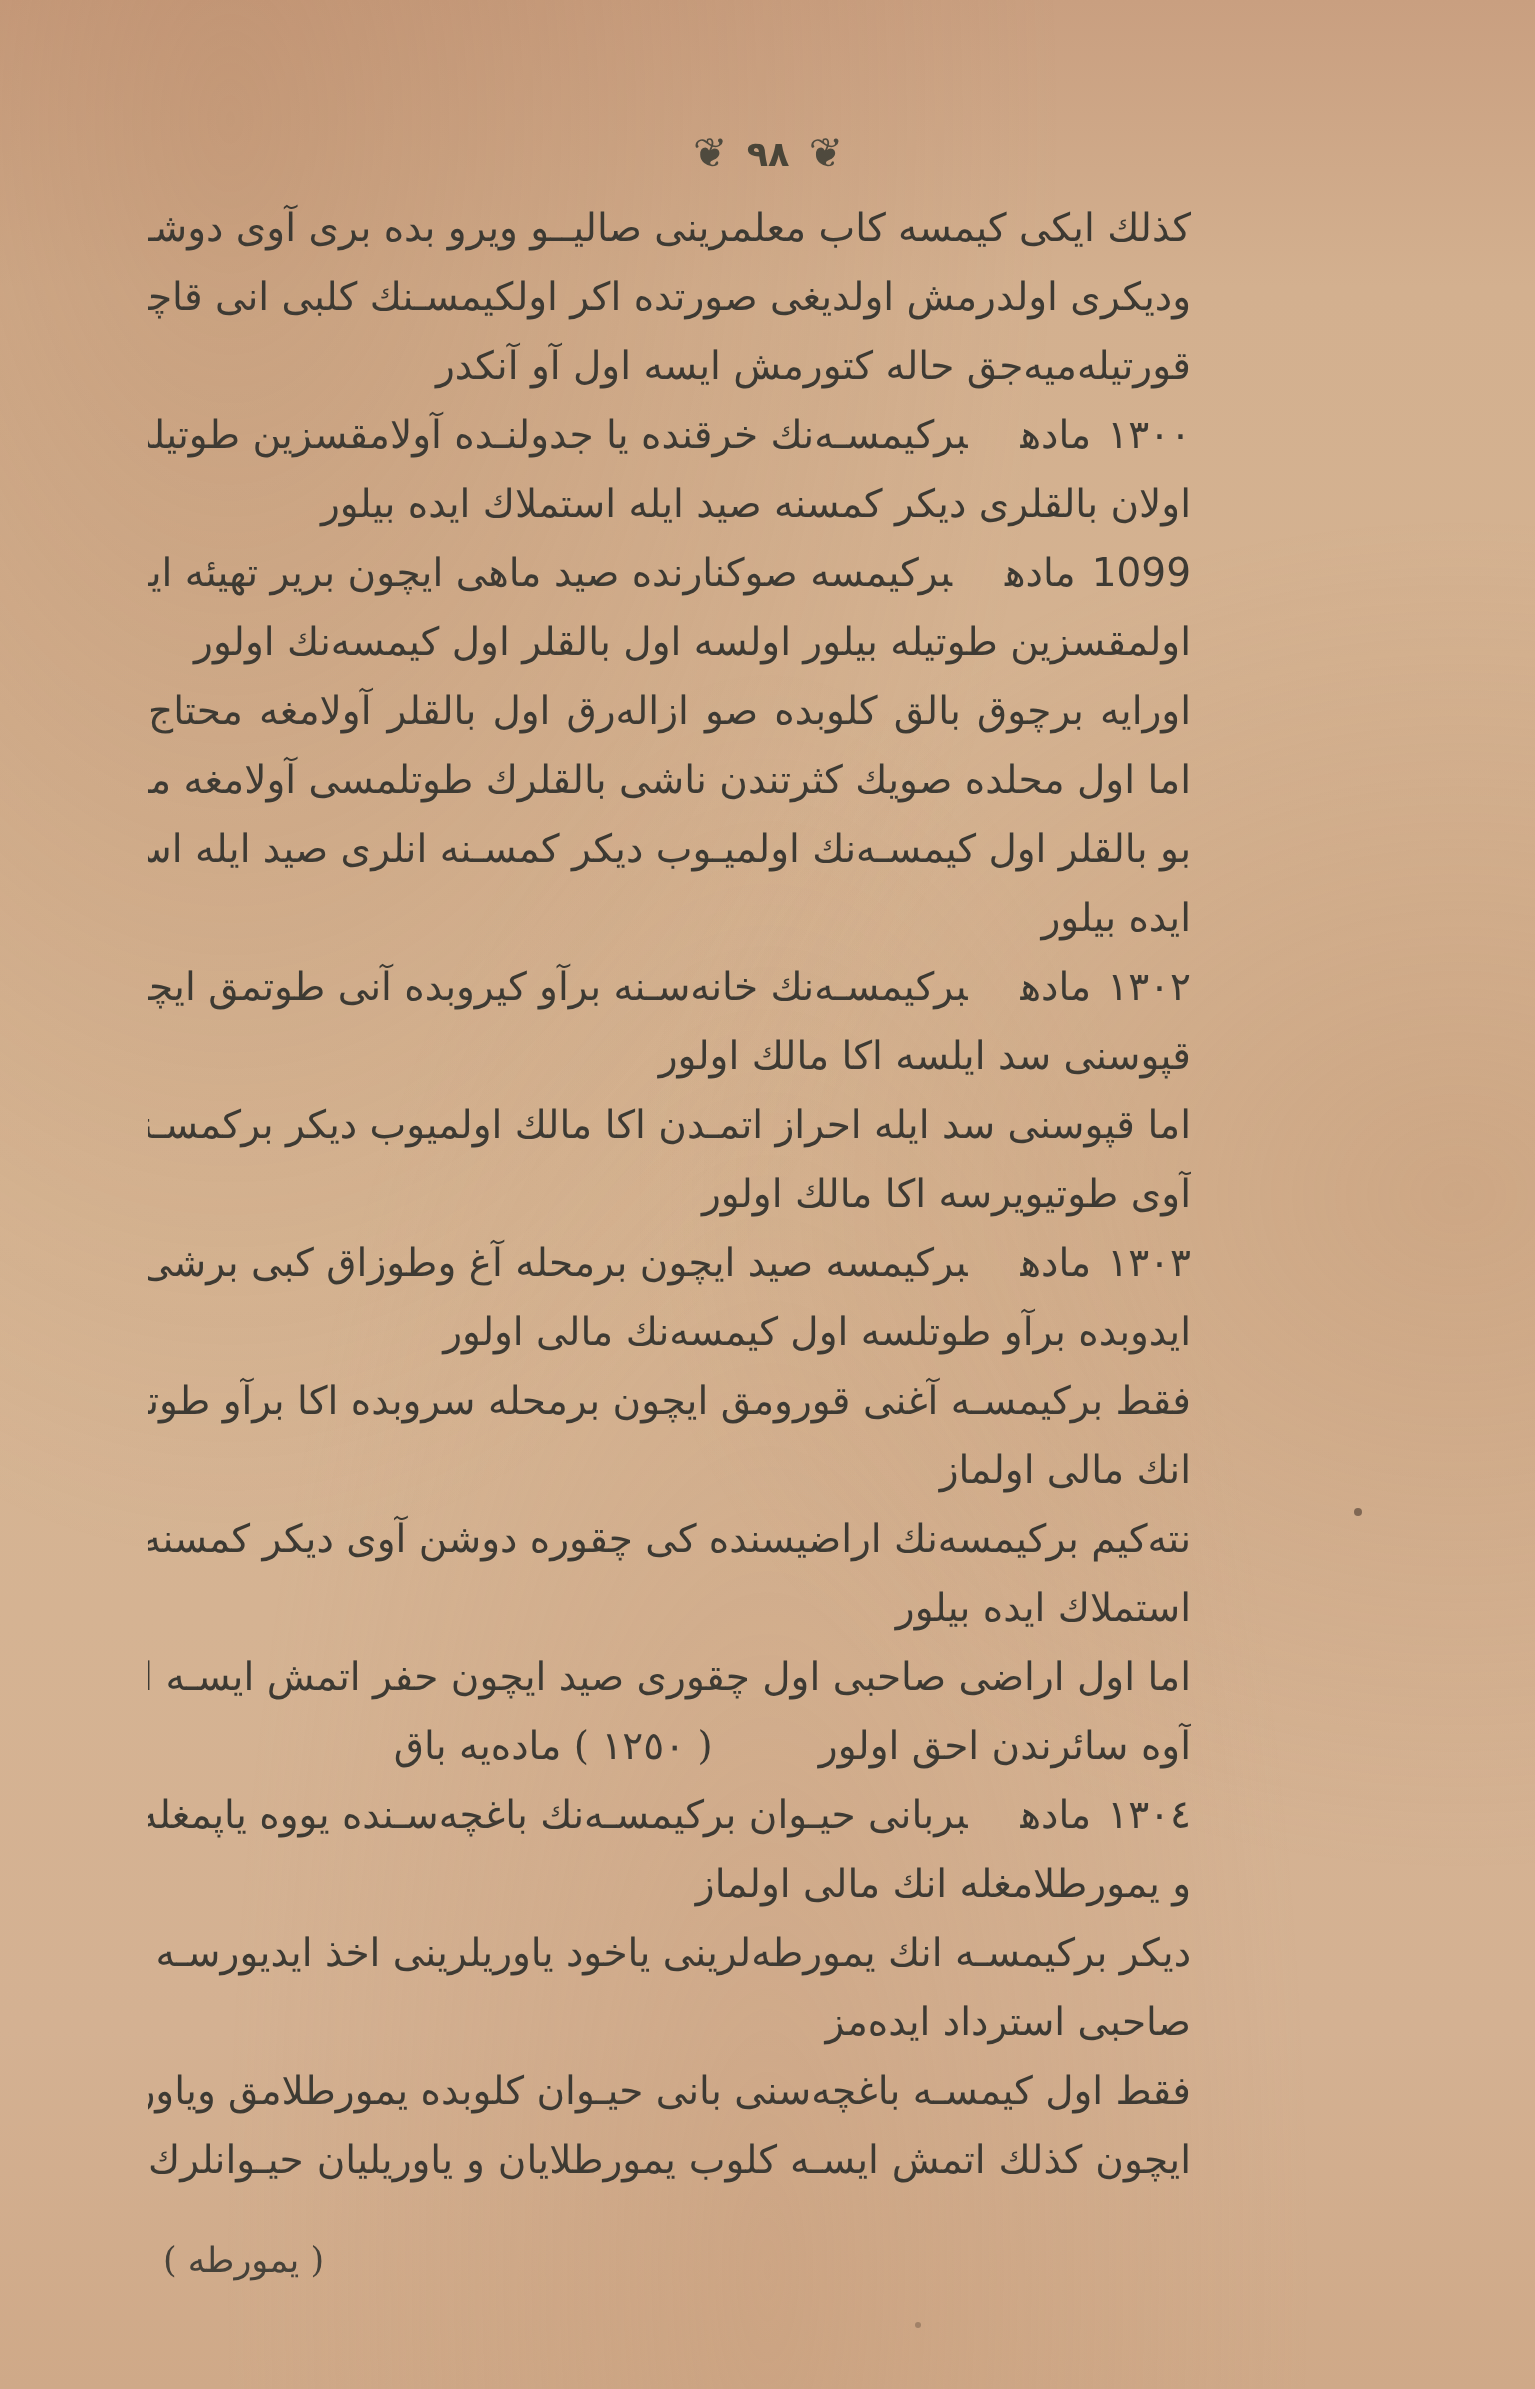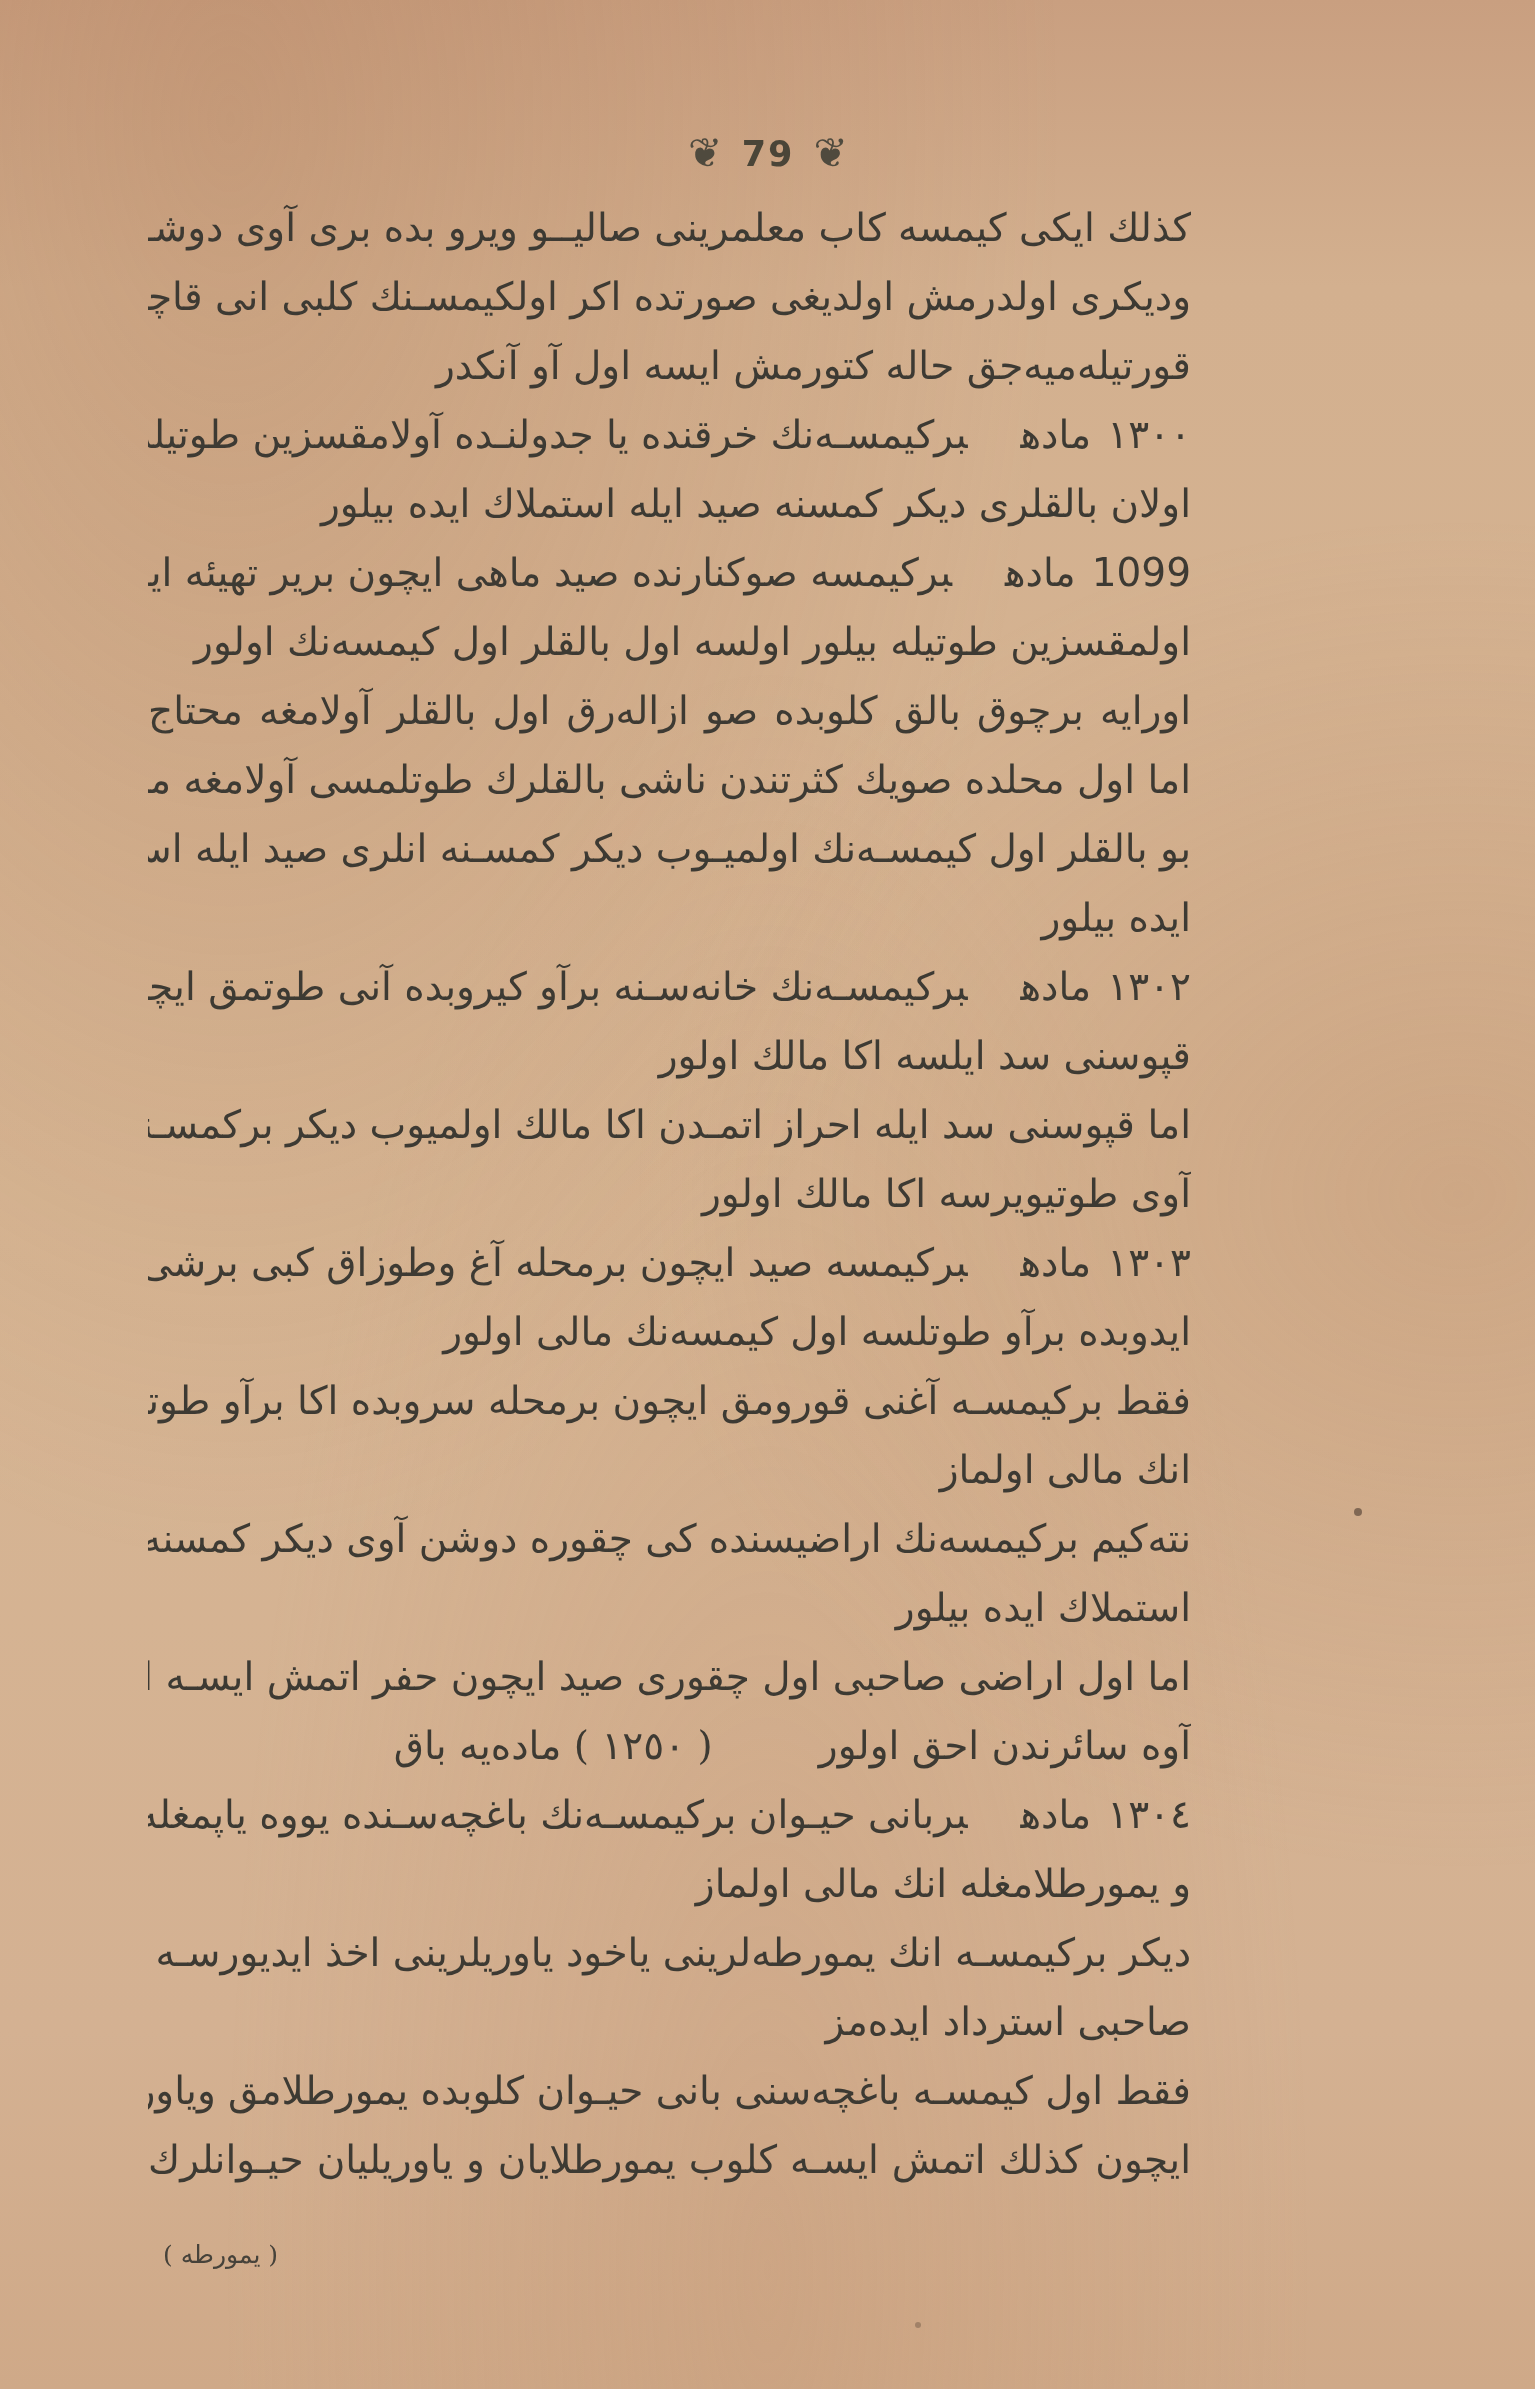--- a/index.html
+++ b/index.html
@@ -75,40 +75,40 @@
       margin-left: 53px;
       margin-top: 12px;
     }
     .line .ref {
       margin-right: 106px;
     }
     .footer-catchword {
       position: absolute;
       left: 163px;
       top: 2240px;
-      font-size: 25px;
+      font-size: 35px;
       direction: rtl;
       color: #46423a;
     }
     .stain {
       position: absolute;
       width: 8px; height: 8px;
       border-radius: 50%;
       background: #5e4a3c;
       opacity: 0.7;
     }
   </style>
 </head>
 <body>
 
 <div class="page">
 
   <div class="page-header">
     <span class="ornament">❦</span>
-    <span class="page-number">79</span>
+    <span class="page-number">٩٨</span>
     <span class="ornament">❦</span>
   </div>
 
   <div class="text-block">
     <div class="line"><span>كذلك ايكى كيمسه كاب معلمرينى صاليــو ويرو بده برى آوى دوشــورمش</span></div>
     <div class="line"><span>وديكرى اولدرمش اولديغى صورتده اكر اولكيمسـنك كلبى انى قاچوب</span></div>
     <div class="line short"><span>قورتيله‌ميه‌جق حاله كتورمش ايسه اول آو آنكدر</span></div>
 
     <div class="line"><span class="article-num">١٣٠٠</span><span class="article-word">ماده</span><span>بركيمسـه‌نك خرقنده يا جدولنـده آولامقسزين طوتيله‌ماز</span></div>
     <div class="line short"><span>اولان بالقلرى ديكر كمسنه صيد ايله استملاك ايده بيلور</span></div>

